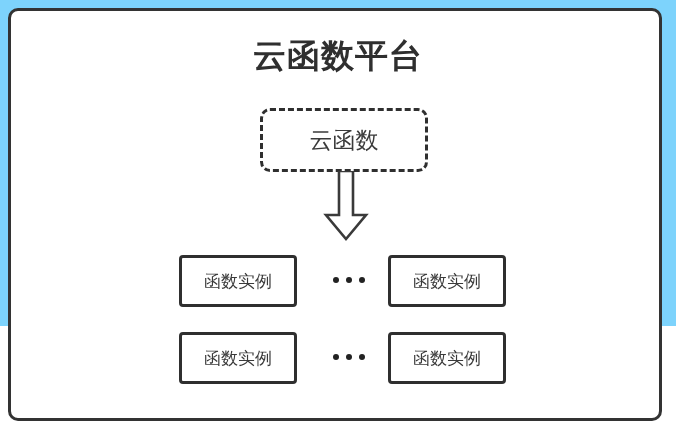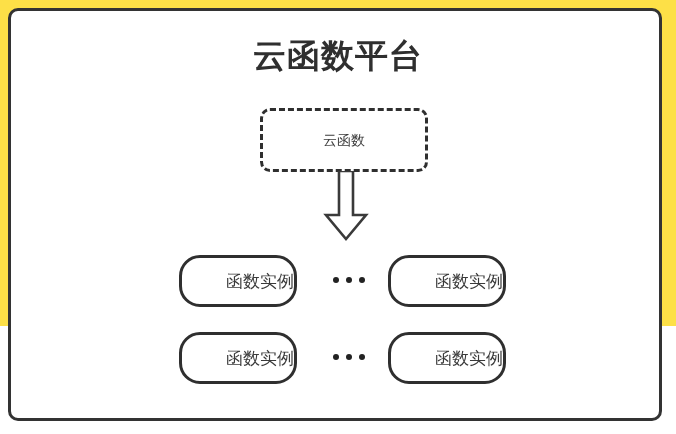--- a/index.html
+++ b/index.html
@@ -11,21 +11,21 @@
     width: 676px;
     height: 434px;
     font-family: "Liberation Sans", "DejaVu Sans", sans-serif;
     overflow: hidden;
   }
 
   #canvas {
     position: relative;
     width: 676px;
     height: 326px;
-    background: #fde047;
+    background: #7dd3fc;
   }
 
   
   .platform-frame {
     position: absolute;
     left: 8px;
     top: 8px;
     width: 654px;
     height: 413px;
     box-sizing: border-box;
@@ -58,21 +58,21 @@
     height: 64px;
     box-sizing: border-box;
     border: 3px dashed #2f2f2f;
     border-radius: 10px;
     background: #ffffff;
     display: flex;
     align-items: center;
     justify-content: center;
   }
   .cloud-function-label {
-    font-size: 14px;
+    font-size: 23px;
     color: #3a3a3a;
     line-height: 1;
     white-space: nowrap;
   }
 
   
   .flow-arrow {
     position: absolute;
     left: 307px;
     top: 160px;
@@ -90,25 +90,25 @@
   .instance-row {
     position: relative;
     height: 77px;
   }
   .instance-box {
     position: absolute;
     width: 118px;
     height: 52px;
     box-sizing: border-box;
     border: 3px solid #2f2f2f;
-    border-radius: 21px;
+    border-radius: 4px;
     background: #ffffff;
     display: flex;
     align-items: center;
-    justify-content: flex-end;
+    justify-content: center;
   }
   .instance-box.left  { left: 168px; }
   .instance-box.right { left: 377px; }
   .instance-label {
     font-size: 17px;
     color: #3a3a3a;
     line-height: 1;
     white-space: nowrap;
   }
 

